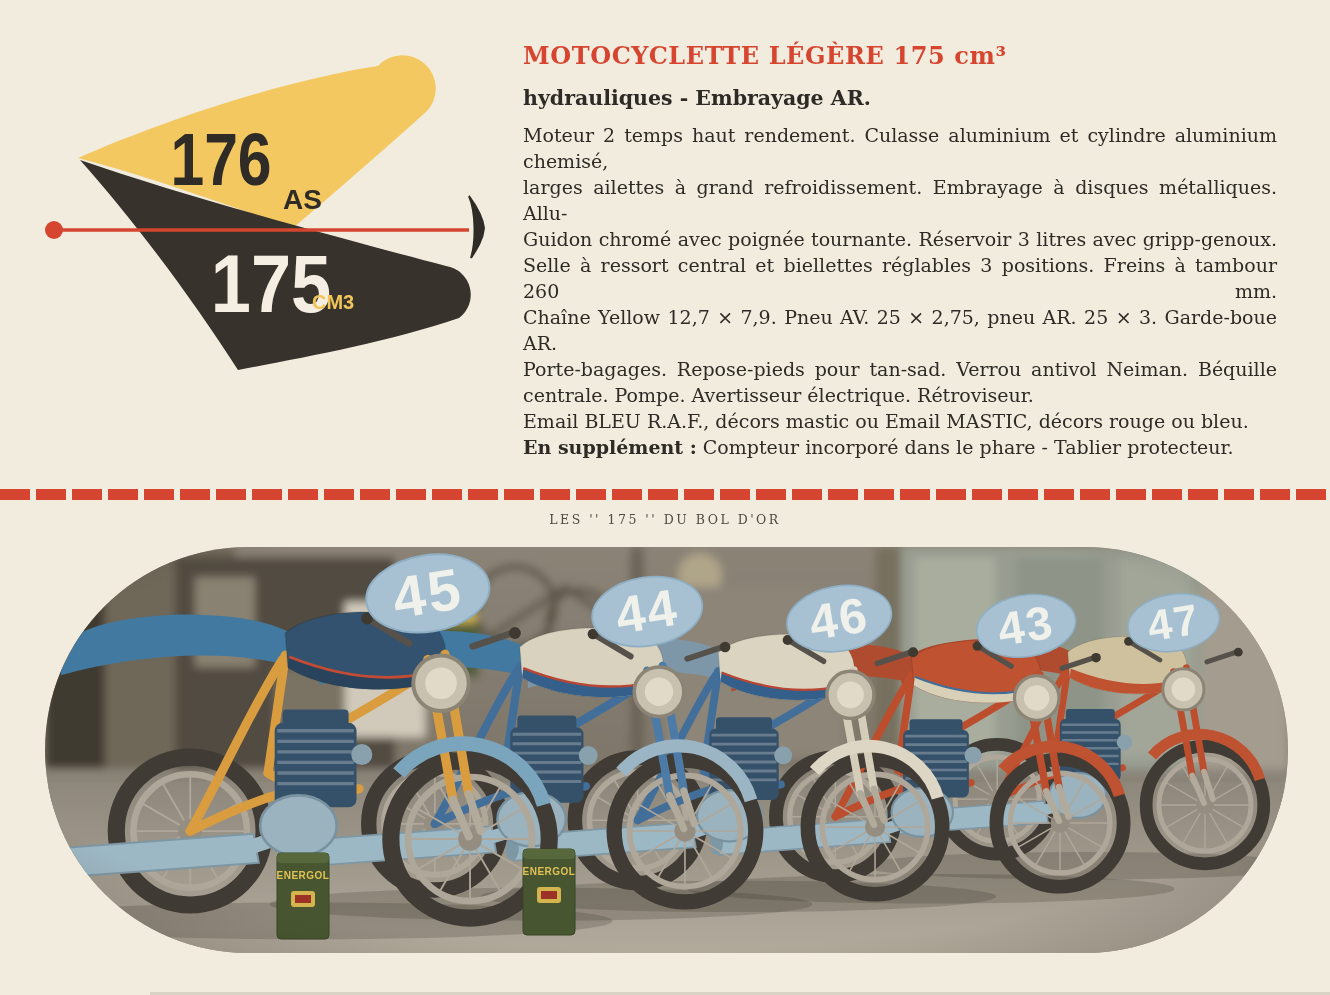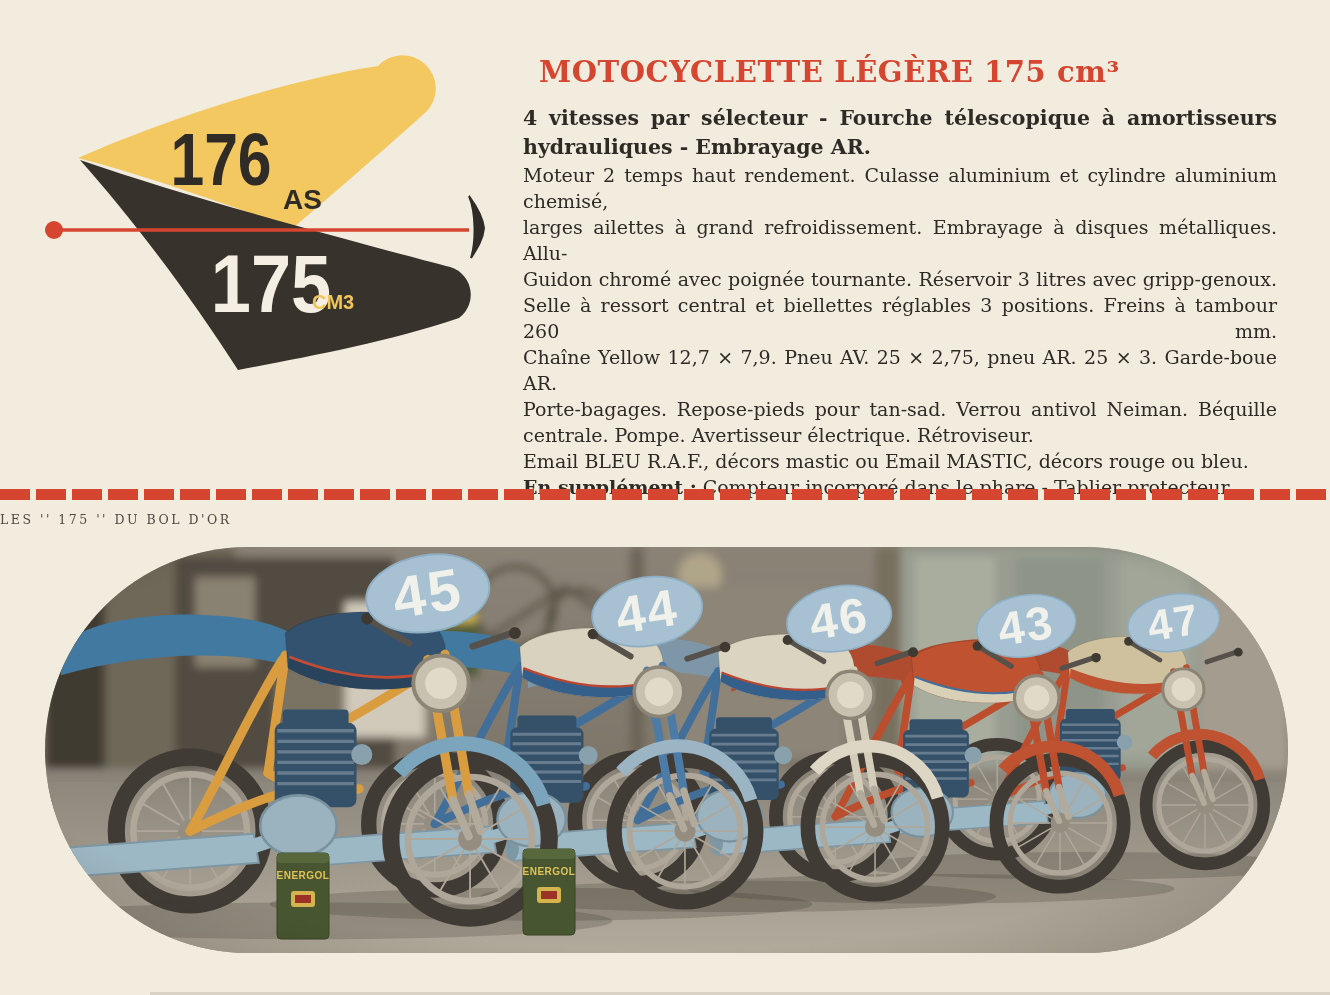--- a/index.html
+++ b/index.html
@@ -11,37 +11,37 @@
     position:relative; width:1330px; height:995px; overflow:hidden;
     background:var(--cream);
     font-family:"DejaVu Serif", serif;
   }
   
   .logo{position:absolute; left:40px; top:52px; width:470px; height:340px;}
   .logo svg{display:block; width:100%; height:100%;}
   
   .content{position:absolute; left:523px; top:40px; width:754px;}
   .title{
-    margin:16px; font-size:29px; font-weight:bold; color:var(--red);
+    margin:0; font-size:24px; font-weight:bold; color:var(--red);
     letter-spacing:0.6px; line-height:32px; font-family:"DejaVu Serif",serif;
   }
   .subtitle{margin-top:12px; font-weight:bold; font-size:20.5px; color:var(--text); line-height:29px;}
-  .bodytext{font-size:19px; color:var(--text); line-height:26px;}
+  .bodytext{margin-top:9px; font-size:19px; color:var(--text); line-height:26px;}
   .tline{white-space:normal;}
   .tline.justify{text-align:justify; text-align-last:justify;}
   .supplement{font-size:19px; color:var(--text); line-height:26px;}
   .supplement .lab{font-weight:bold;}
   
   .divider{
     position:absolute; left:0; top:489px; width:1330px; height:11px;
     background:repeating-linear-gradient(90deg, var(--red) 0px, var(--red) 30px, transparent 30px, transparent 36px);
   }
   
   .caption{
-    position:absolute; left:0; top:512px; width:1330px; text-align:left;
+    position:absolute; left:0; top:512px; width:1330px; text-align:center;
     font-size:12.5px; letter-spacing:2.5px; color:#4e4a42;
     font-family:"DejaVu Serif",serif;
   }
   
   .photo{
     position:absolute; left:45px; top:547px; width:1243px; height:406px;
     border-radius:203px; overflow:hidden; background:#8e887b;
   }
   .photo svg{display:block; width:100%; height:100%;}
   .bottom-strip{
@@ -68,21 +68,20 @@
       <g transform="translate(231,260)">
         <text transform="scale(0.88,1)" text-anchor="middle" x="0" y="0" font-family="'Liberation Sans',sans-serif" font-weight="bold" font-size="82" fill="#f5efe3">175</text>
       </g>
       <text x="272" y="257" font-family="'Liberation Sans',sans-serif" font-weight="bold" font-size="20" fill="#f0c55a">CM3</text>
     </svg>
   </div>
 
   <div class="content">
     <h1 class="title">MOTOCYCLETTE LÉGÈRE 175 cm³</h1>
     <div class="subtitle" id="subtitle">
-        <div class="tline justify">4 vitesses par sélecteur - Fourche télescopique à amortisseurs</div>
         <div class="tline">hydrauliques - Embrayage AR.</div>
       </div>
     <div class="bodytext" id="bodytext">
         <div class="tline justify">Moteur 2 temps haut rendement. Culasse aluminium et cylindre aluminium chemisé,</div>
         <div class="tline justify">larges ailettes à grand refroidissement. Embrayage à disques métalliques. Allu-</div>
         <div class="tline justify">Guidon chromé avec poignée tournante. Réservoir 3 litres avec gripp-genoux.</div>
         <div class="tline justify">Selle à ressort central et biellettes réglables 3 positions. Freins à tambour 260 mm.</div>
         <div class="tline justify">Chaîne Yellow 12,7 × 7,9. Pneu AV. 25 × 2,75, pneu AR. 25 × 3. Garde-boue AR.</div>
         <div class="tline justify">Porte-bagages. Repose-pieds pour tan-sad. Verrou antivol Neiman. Béquille</div>
         <div class="tline">centrale. Pompe. Avertisseur électrique. Rétroviseur.</div>

